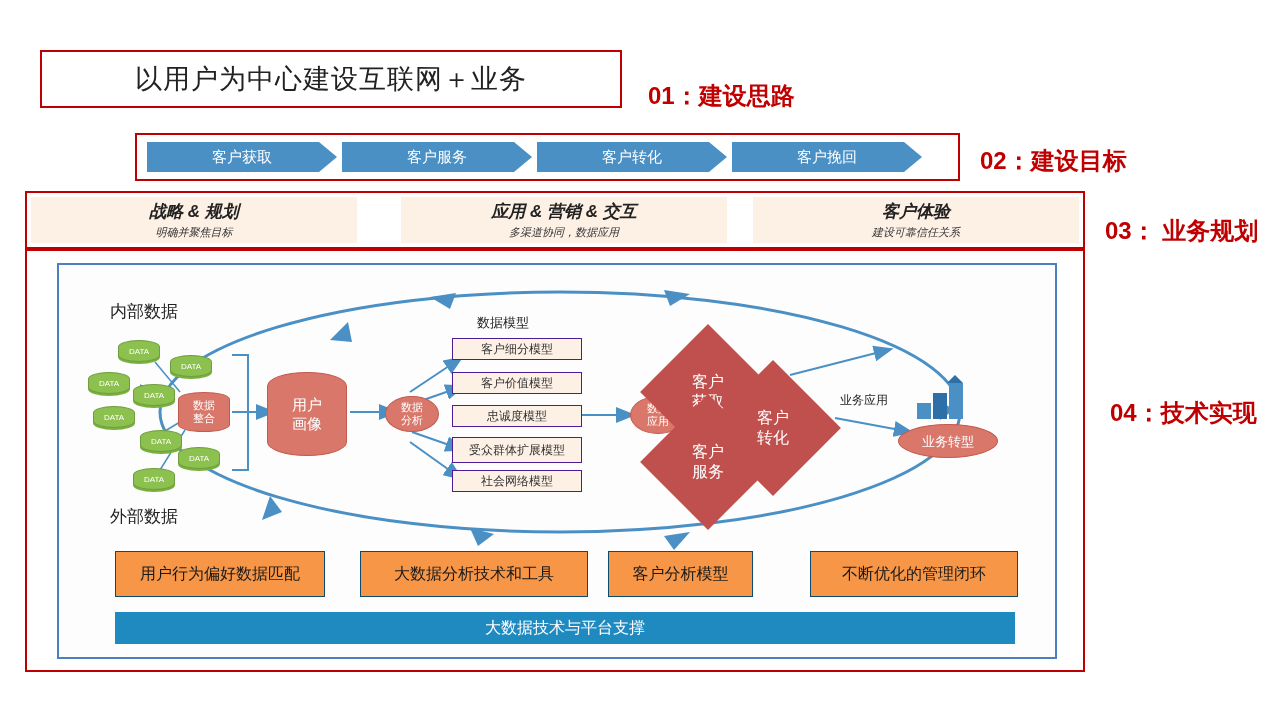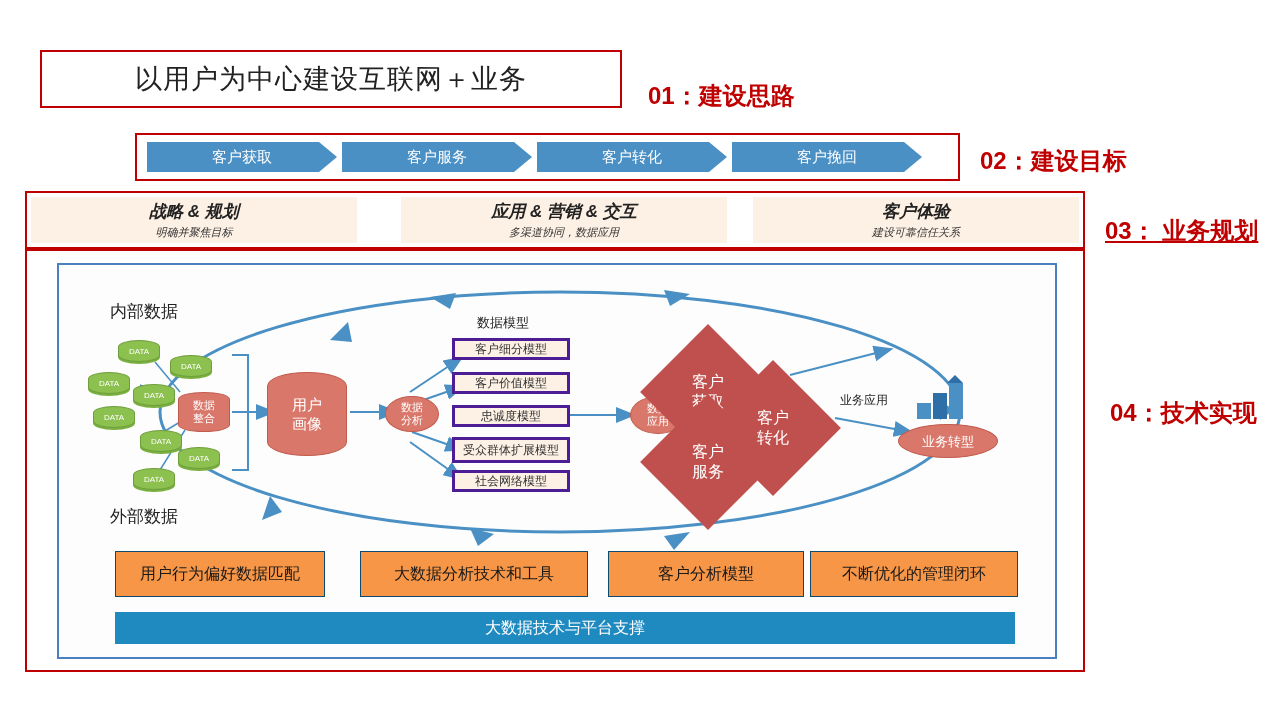--- a/index.html
+++ b/index.html
@@ -15,21 +15,21 @@
     left:40px;top:50px;width:582px;height:58px;
     border:2px solid #c00000;background:#fff;
     display:flex;align-items:center;justify-content:center;
   }
   #title-box .t{font-size:27px;color:#222;letter-spacing:1px;}
   .stage-label{
     color:#c00000;font-weight:bold;font-size:24px;white-space:nowrap;
   }
   #label-01{left:648px;top:80px;}
   #label-02{left:980px;top:145px;}
-  #label-03{left:1105px;top:215px;text-decoration:underline;}
+  #label-03{left:1105px;top:215px;}
   #label-04{left:1110px;top:397px;}
 
   
   #goals-box{
     left:135px;top:133px;width:825px;height:48px;
     border:2px solid #c00000;background:#fff;
     display:flex;align-items:center;padding-left:10px;
   }
   .chev{
     position:relative;height:30px;width:190px;margin-right:5px;
@@ -89,23 +89,23 @@
     display:flex;align-items:center;justify-content:center;text-align:center;line-height:19px;
   }
   .pill{
     background:#d9776a;border:1px solid #c15b4d;border-radius:50%;
     color:#fff;font-size:11px;line-height:13px;text-align:center;
     display:flex;align-items:center;justify-content:center;
   }
 
   
   .model-item{
-    background:#fdf0e4;border:3px solid #4c1d95;color:#333;font-size:12px;
+    background:#fdf0e4;border:1px solid #4c1d95;color:#333;font-size:12px;
     height:22px;display:flex;align-items:center;justify-content:center;
-    width:118px;
+    width:130px;
   }
   #model-title{left:477px;top:314px;font-size:13px;color:#222;}
 
   
   .diamond{
     width:96px;height:96px;background:#c0504d;transform:rotate(45deg);
     display:flex;align-items:center;justify-content:center;
   }
   .diamond span{
     transform:rotate(-45deg);color:#fff;font-size:16px;line-height:20px;text-align:center;
@@ -280,16 +280,16 @@
   <rect x="34" y="8" width="14" height="36" fill="#4a90c4"></rect>
   <path d="M40,0 l8,8 -16,0 z" fill="#2f6fa8"></path>
 </svg>
 
 <div class="abs pill" style="left:898px;top:424px;width:100px;height:34px;font-size:13px;">
   <span>业务转型</span>
 </div>
 
 <div class="abs obox" style="left:115px;top:551px;width:210px;">用户行为偏好数据匹配</div>
 <div class="abs obox" style="left:360px;top:551px;width:228px;">大数据分析技术和工具</div>
-<div class="abs obox" style="left:608px;top:551px;width:196px;">客户分析模型</div>
+<div class="abs obox" style="left:608px;top:551px;width:145px;">客户分析模型</div>
 <div class="abs obox" style="left:810px;top:551px;width:208px;">不断优化的管理闭环</div>
 
 <div class="abs" id="support-bar">大数据技术与平台支撑</div>
 
 </body></html>

